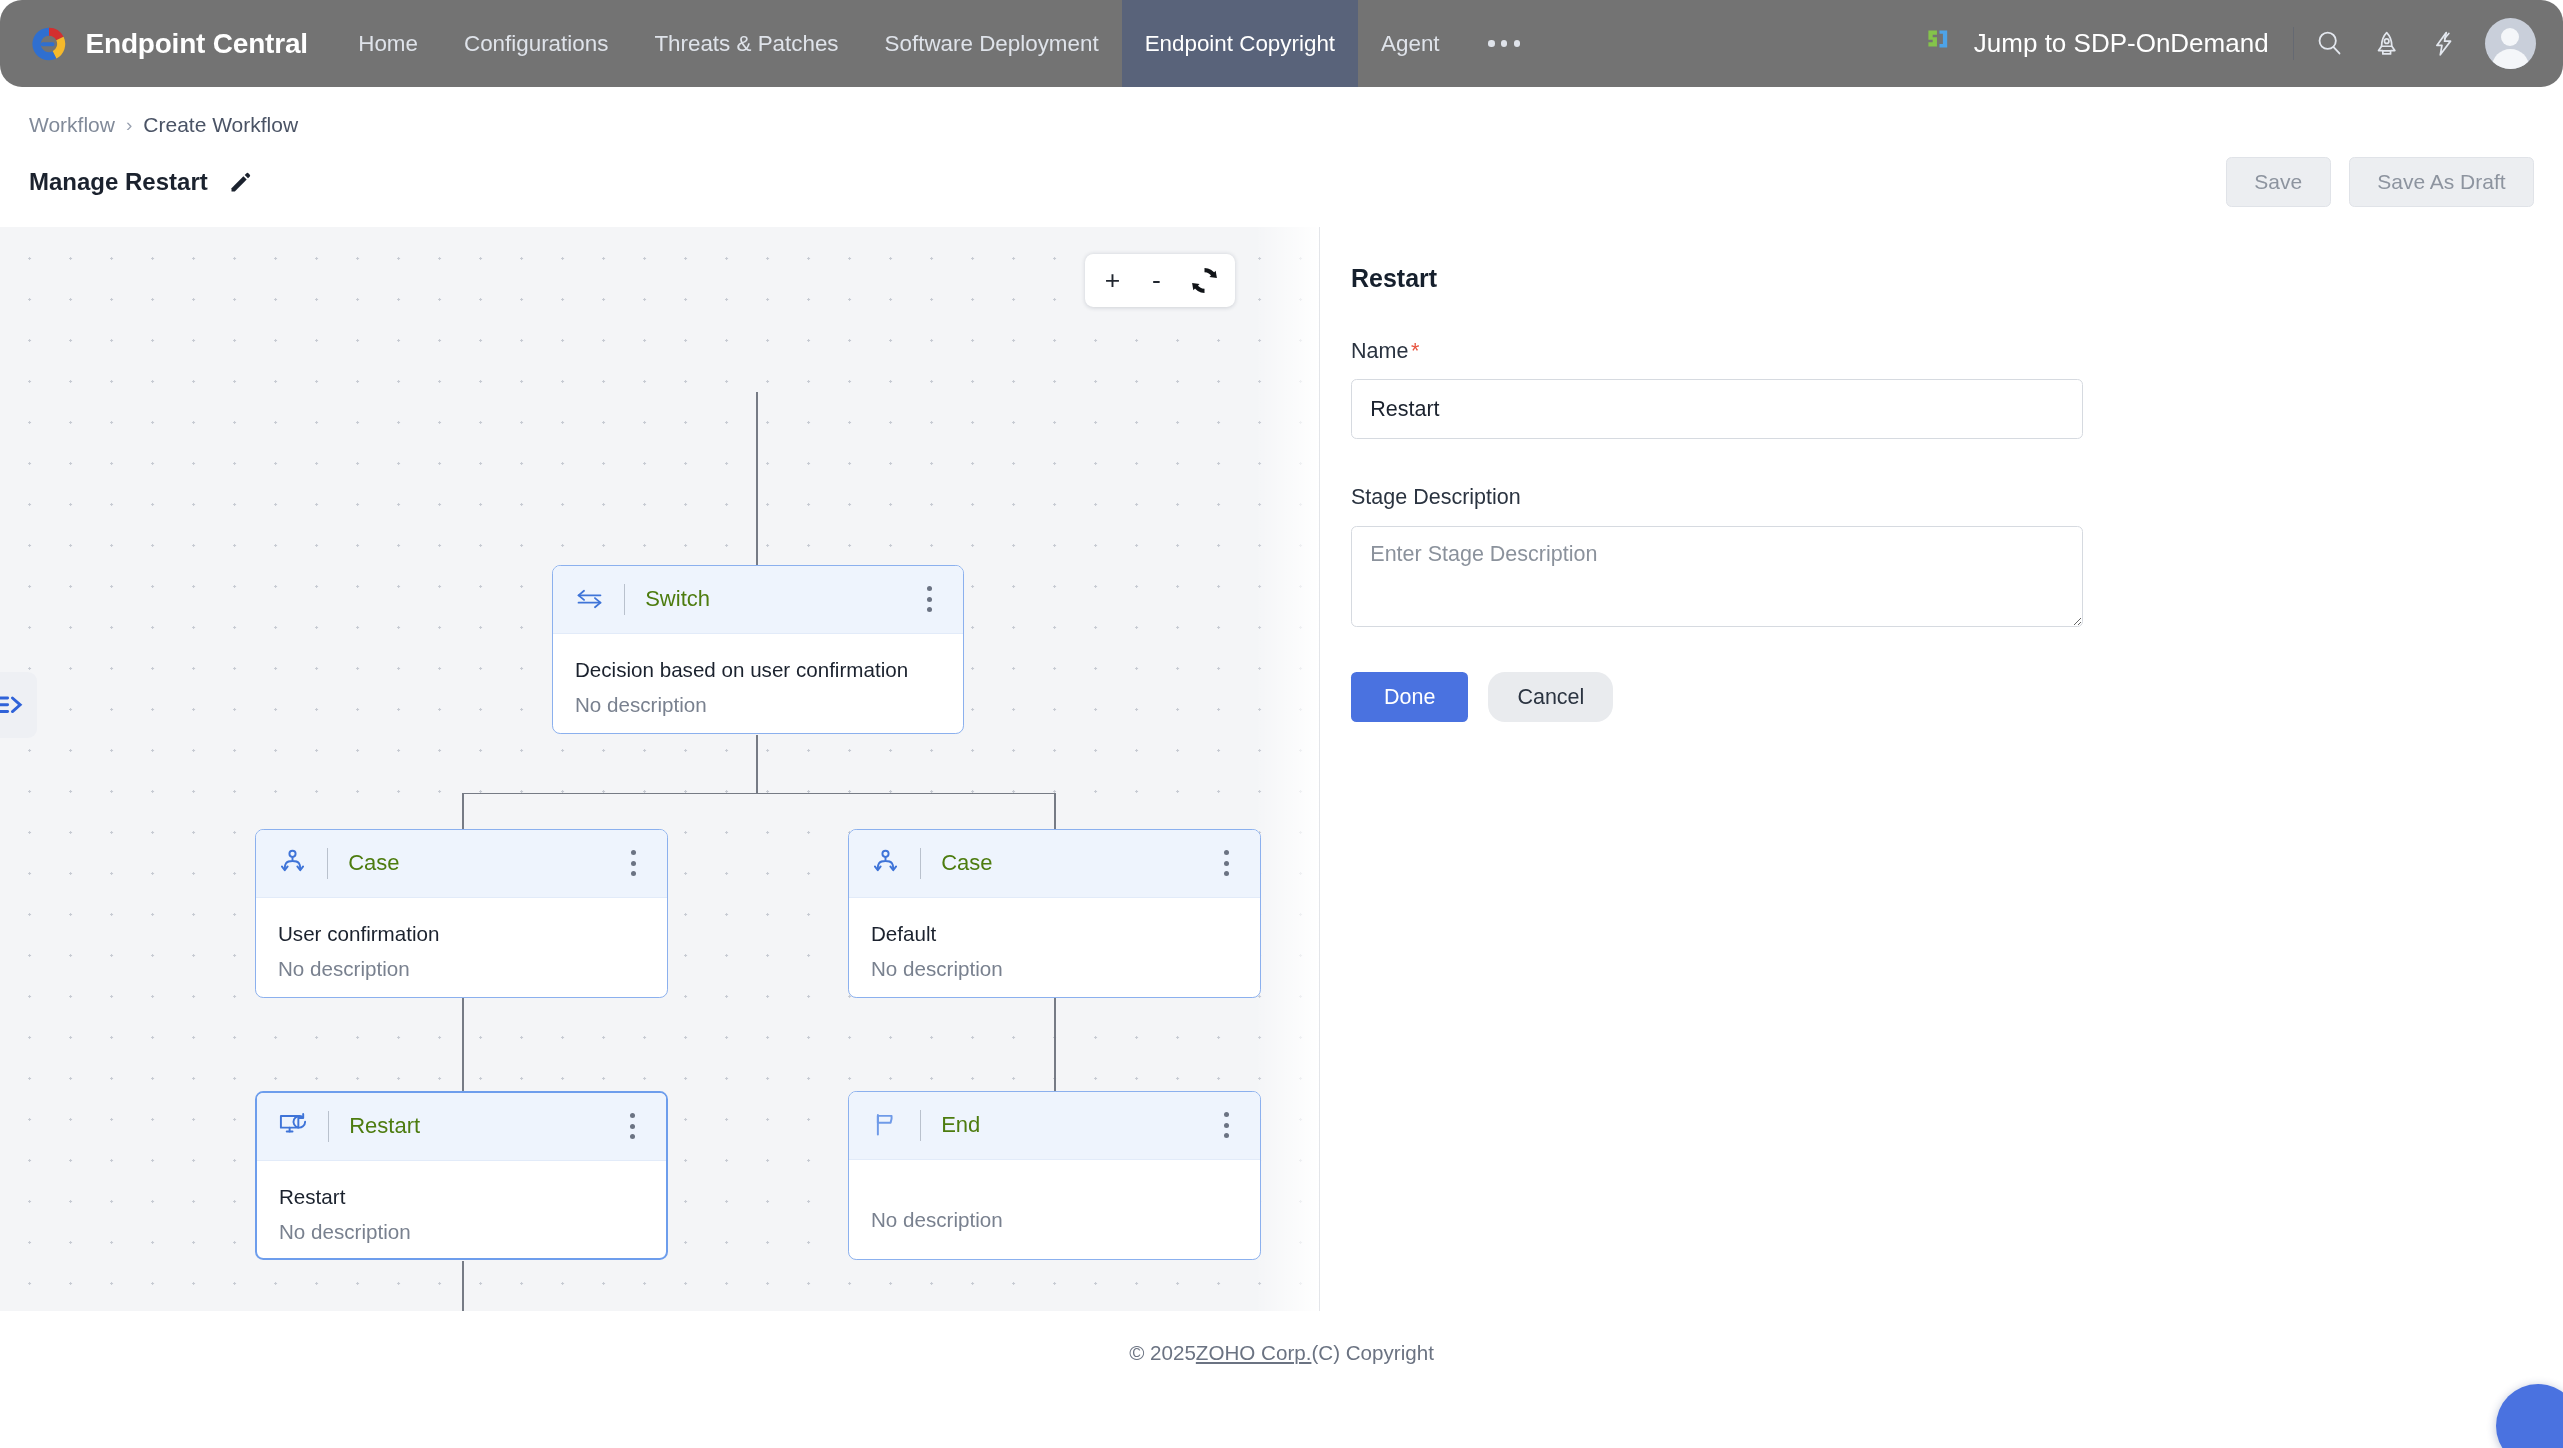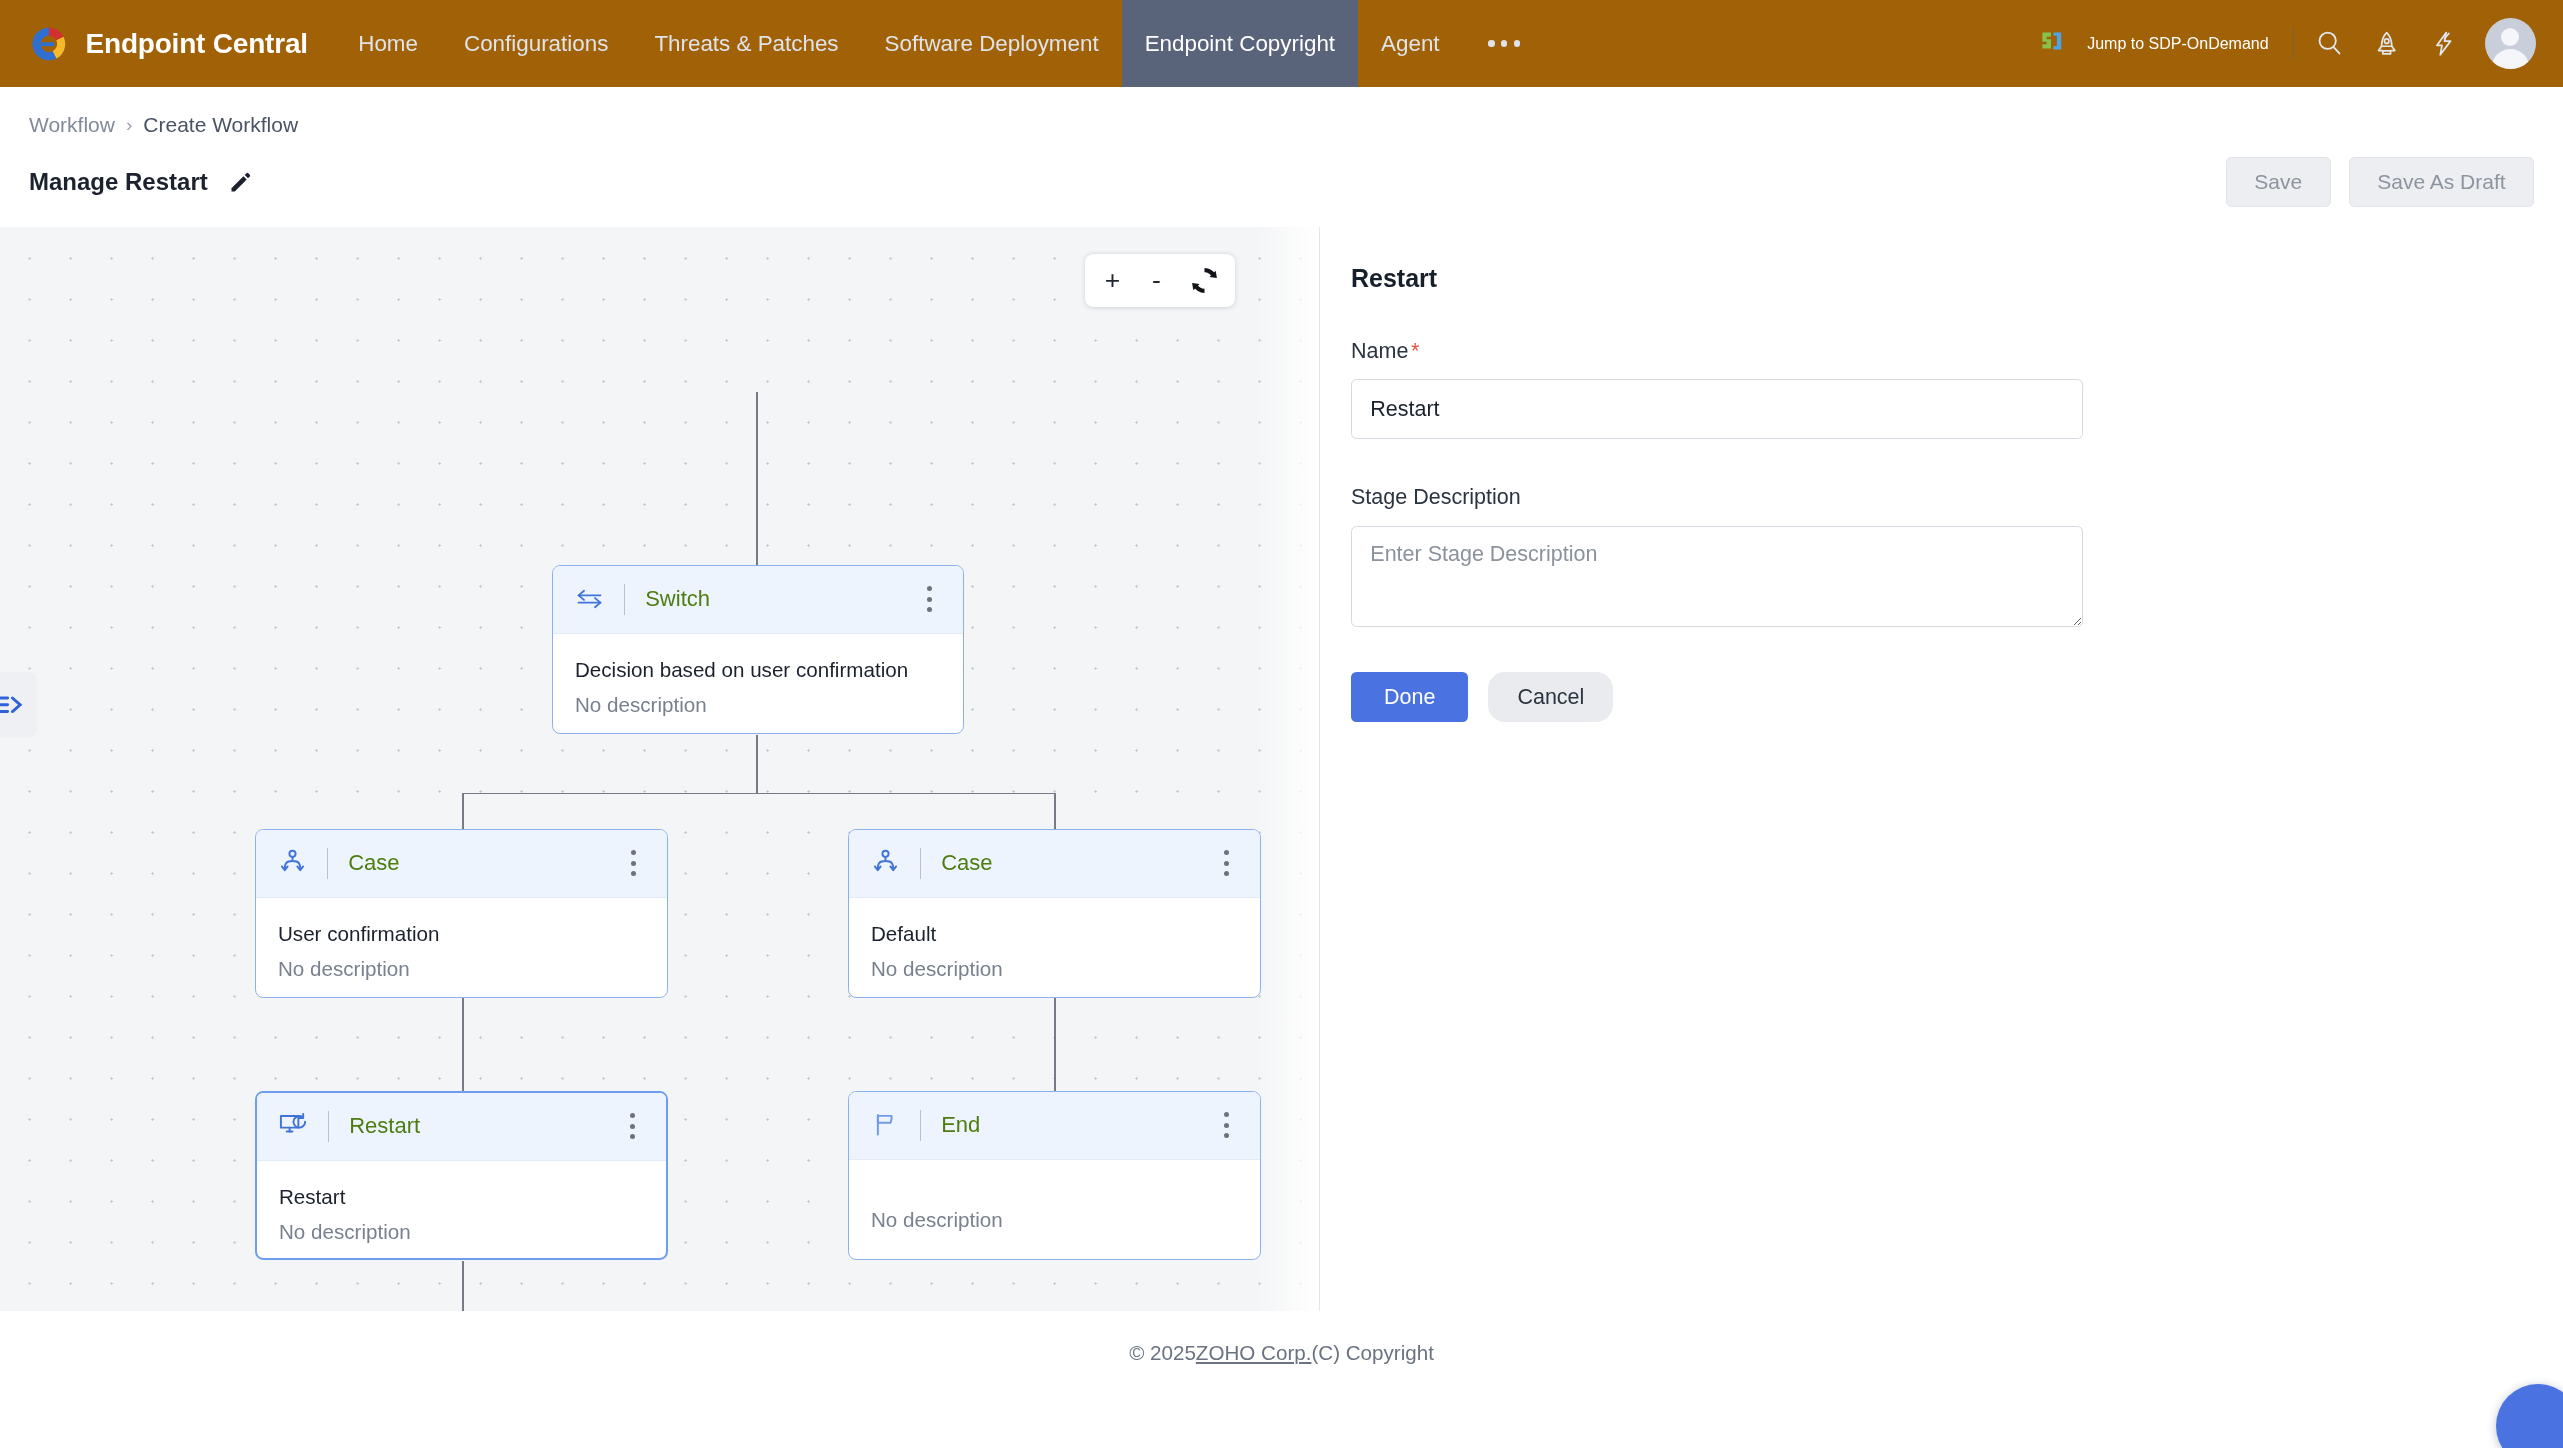--- a/index.html
+++ b/index.html
@@ -9,24 +9,25 @@
     height: 1449px;
     overflow: hidden;
     font-family: "Liberation Sans", sans-serif;
     background: #ffffff;
     color: #1f2733;
   }
 
   
   .topnav {
     height: 87px;
-    background: #a16207;
+    background: #737373;
     display: flex;
     align-items: stretch;
     position: relative;
+    border-radius: 22px;
   }
   .brand {
     display: flex;
     align-items: center;
     gap: 16.5px;
     padding: 0 27.4px 0 29px;
   }
   .brand-logo { width: 40px; height: 40px; flex: none; }
   .brand-name {
     color: #ffffff;
@@ -60,21 +61,21 @@
     display: flex;
     align-items: center;
     padding-right: 27.4px;
     gap: 0;
   }
   .jump-link {
     display: flex;
     align-items: center;
     gap: 23px;
     color: #ffffff;
-    font-size: 16px;
+    font-size: 26px;
     white-space: nowrap;
     cursor: pointer;
     padding-right: 24px;
   }
   .nav-sep { width: 0.9px; height: 33px; background: #58607280; margin-right: 7.3px; }
   .nav-icon {
     width: 57px; height: 57px;
     display: flex; align-items: center; justify-content: center;
     cursor: pointer;
   }

